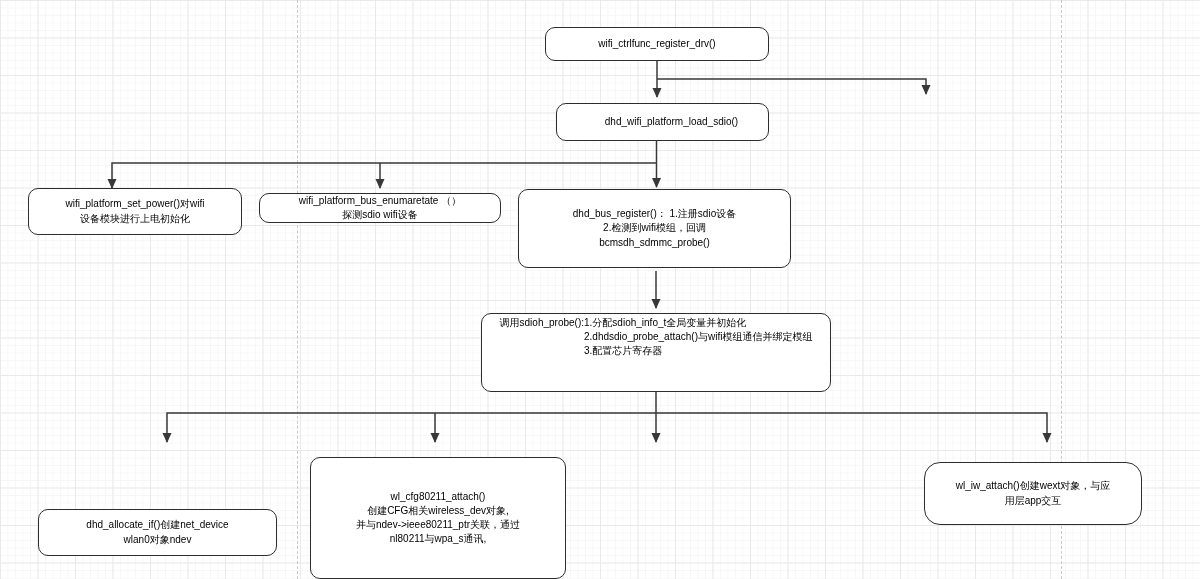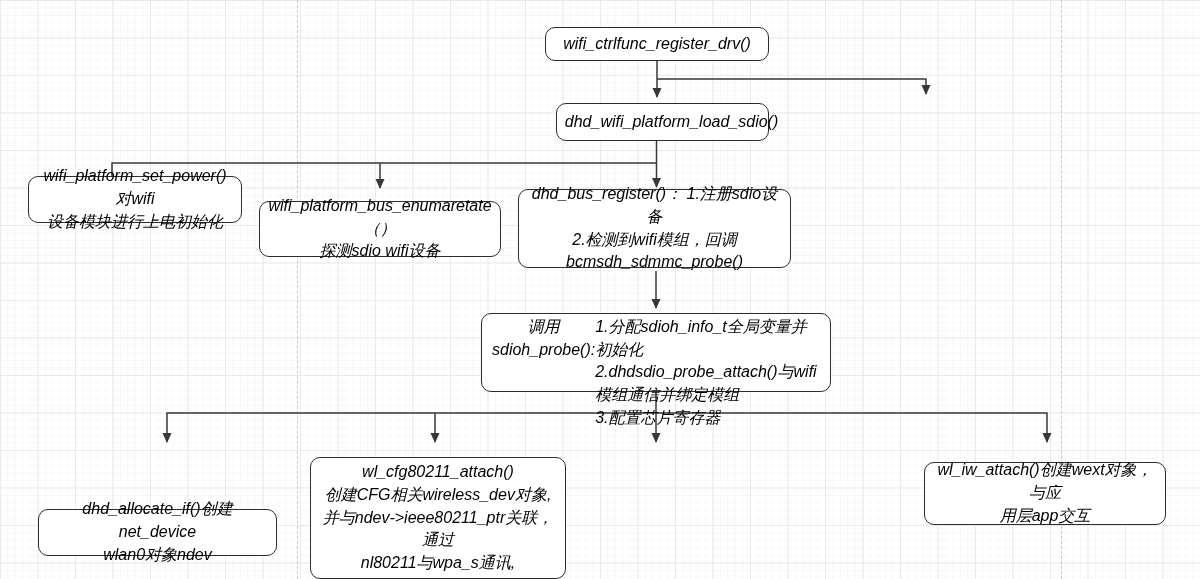--- a/index.html
+++ b/index.html
@@ -27,39 +27,38 @@
     position:absolute;
     box-sizing:border-box;
     background:#ffffff;
     border:1.5px solid #2d2d2d;
     border-radius:10px;
     display:flex;
     align-items:center;
     justify-content:center;
     text-align:center;
     white-space:pre-line;
-    font-size:16px;
+    font-size:10px;
     line-height:1.42;
     color:#000000;
     padding:2px 8px;
-    font-style:italic;
   }
   .n1  { left:545px; top:27px;  width:224px; height:34px; }
   .n2  { left:556px; top:103px; width:213px; height:38px;padding-left:26px; }
   .n3  { left:833px; top:99px;  width:177px; height:52px; }
-  .n4  { left:28px;  top:176px; width:214px; height:47px; }
-  .n5  { left:259px; top:193px; width:242px; height:56px;margin-top:8px; }
+  .n4  { left:28px;  top:188px; width:214px; height:47px; }
+  .n5  { left:259px; top:193px; width:242px; height:30px; }
   .n6  { left:518px; top:189px; width:273px; height:79px; }
   .n7  { left:481px; top:313px; width:350px; height:79px;
          flex-direction:row; align-items:stretch; text-align:left; padding:2px 10px; }
   .n7 .node-title { text-align:center; }
   .n8  { left:38px;  top:461px; width:239px; height:47px;margin-top:48px; }
   .n9  { left:310px; top:457px; width:256px; height:122px; }
   .n10 { left:600px; top:450px; width:275px; height:115px; }
-  .n11 { left:924px; top:462px; width:242px; height:63px; }
+  .n11 { left:924px; top:462px; width:218px; height:63px;border-radius:16px; }
 </style>
 </head>
 <body>
 
 <div class="canvas">
 
   <div class="pagebreak pb-left"></div>
   <div class="pagebreak pb-right"></div>
 
   <svg class="edges" viewBox="0 0 1200 579" xmlns="http://www.w3.org/2000/svg">

